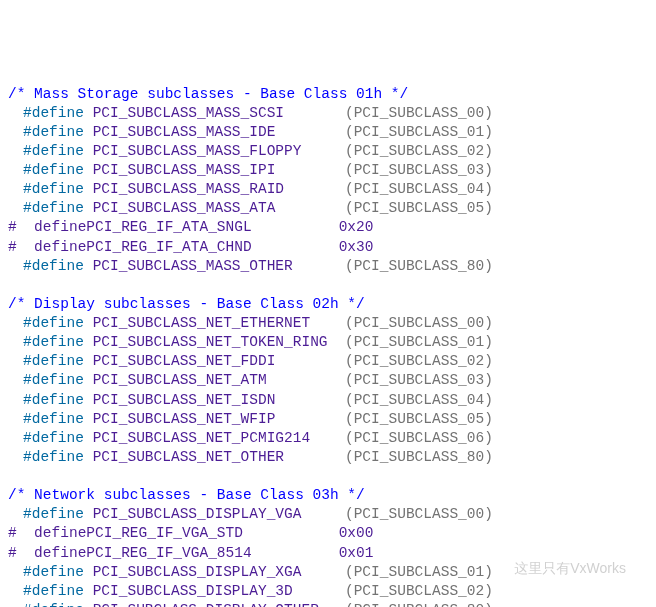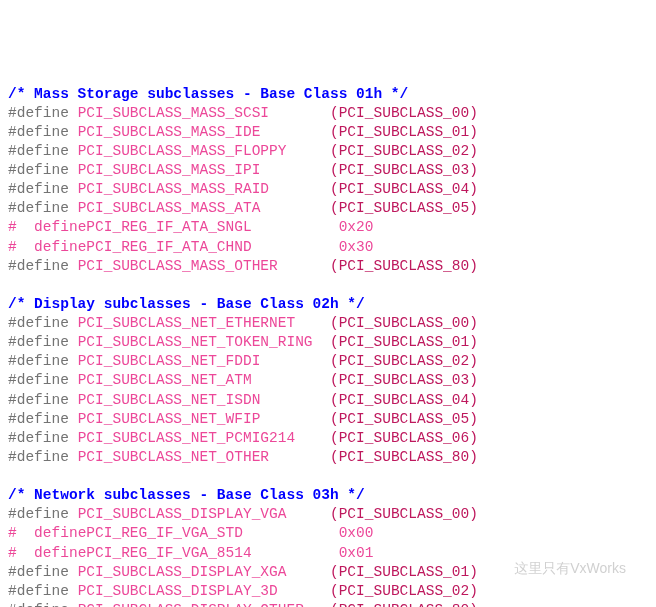--- a/index.html
+++ b/index.html
@@ -4,24 +4,24 @@
   <style>
     body {
       margin: 0;
       padding: 8px;
       background: #ffffff;
       font-family: "Courier New", monospace;
       font-size: 14.5px;
       line-height: 1.32;
       white-space: pre;
     }
-    .comment { color: #0000ff; font-weight: bold; }
-    .keyword { color: #737373; }
-    .black { color: #ec4899; }
-    .macro { color: #be185d; }
+    .comment { color: #0000ff; }
+    .keyword { color: #0369a1; margin-left: 15px; }
+    .black { color: #4c1d95; }
+    .macro { color: #737373; }
     .watermark {
       position: absolute;
       right: 30px;
       bottom: 30px;
       color: rgba(120,120,120,0.35);
       font-family: Arial, sans-serif;
       font-size: 14px;
       pointer-events: none;
       margin-top: 36px;
     }

